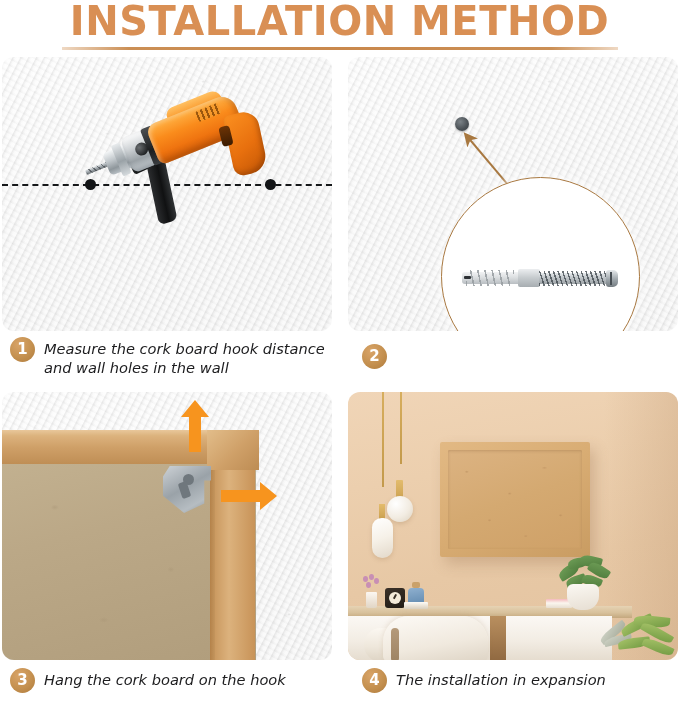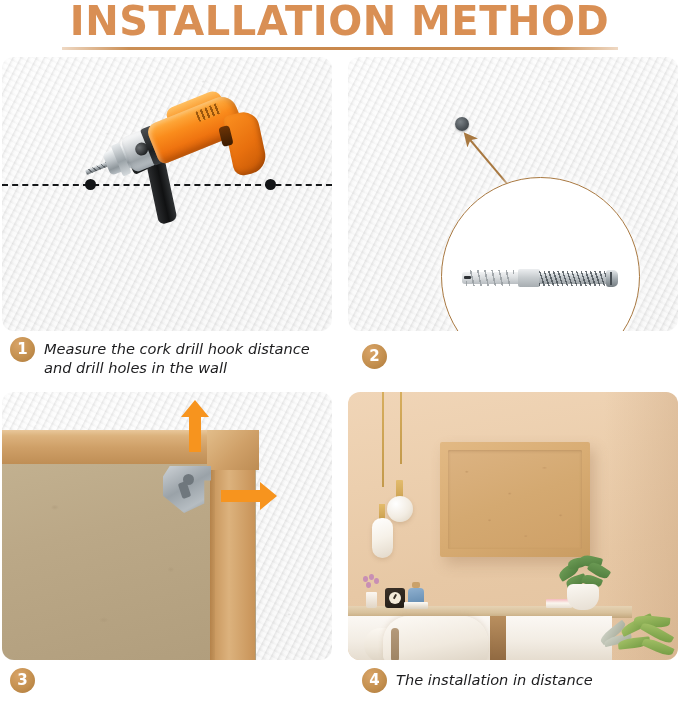--- a/index.html
+++ b/index.html
@@ -715,27 +715,28 @@
     <div class="frond" style="left:24px; top:4px;  width:34px; height:10px; transform:rotate(-26deg);"></div>
     <div class="frond" style="left:38px; top:0px;  width:36px; height:11px; transform:rotate(6deg);"></div>
     <div class="frond" style="left:44px; top:12px; width:34px; height:10px; transform:rotate(30deg);"></div>
     <div class="frond" style="left:22px; top:22px; width:32px; height:10px; transform:rotate(-6deg);"></div>
     <div class="frond" style="left:46px; top:26px; width:32px; height:10px; transform:rotate(24deg);"></div>
   </div>
 </div>
 
 <div class="caption" id="caption-1">
   <div class="step-badge">1</div>
-  <div class="caption-text">Measure the cork drill hook distance and drill holes in the wall</div>
+  <div class="caption-text">Measure the cork board hook distance and wall holes in the wall</div>
 </div>
 
 <div class="caption" id="caption-2">
   <div class="step-badge">2</div>
 </div>
 
 <div class="caption" id="caption-3">
   <div class="step-badge">3</div>
+  <div class="caption-text">Hang the cork board on the hook</div>
 </div>
 
 <div class="caption" id="caption-4">
   <div class="step-badge">4</div>
-  <div class="caption-text">The installation in distance</div>
+  <div class="caption-text">The installation in expansion</div>
 </div>
 
 </body></html>

